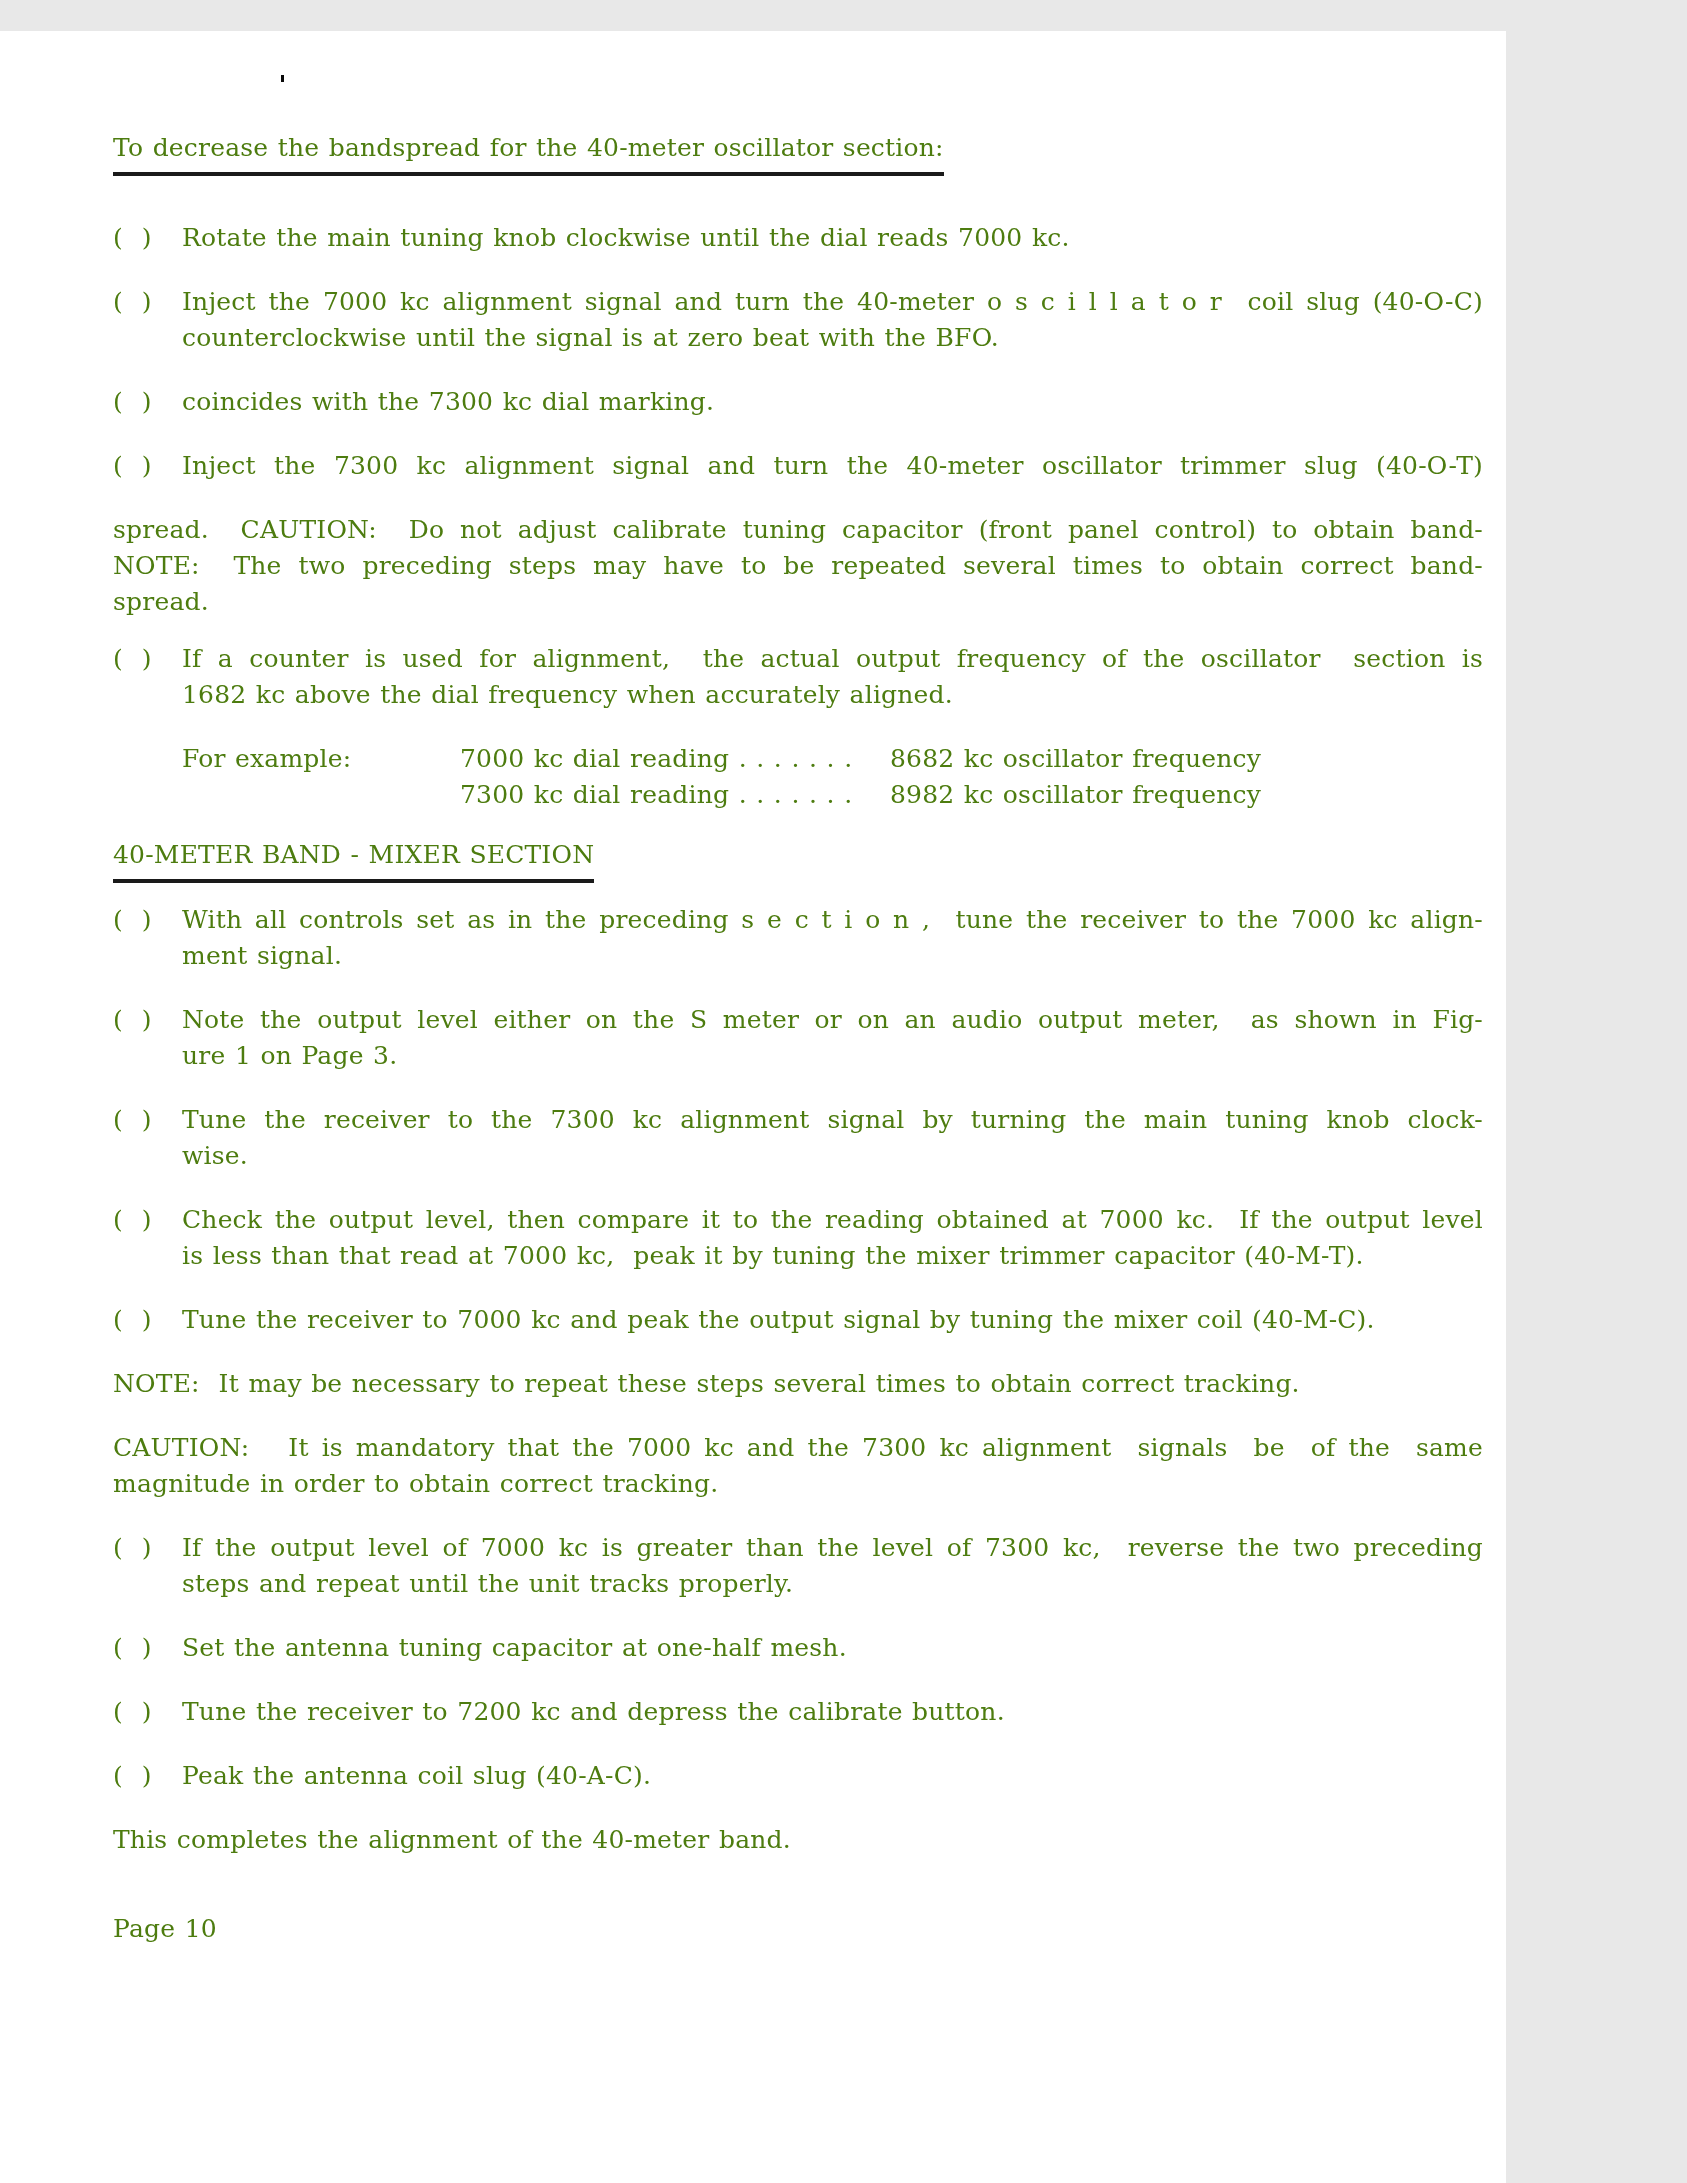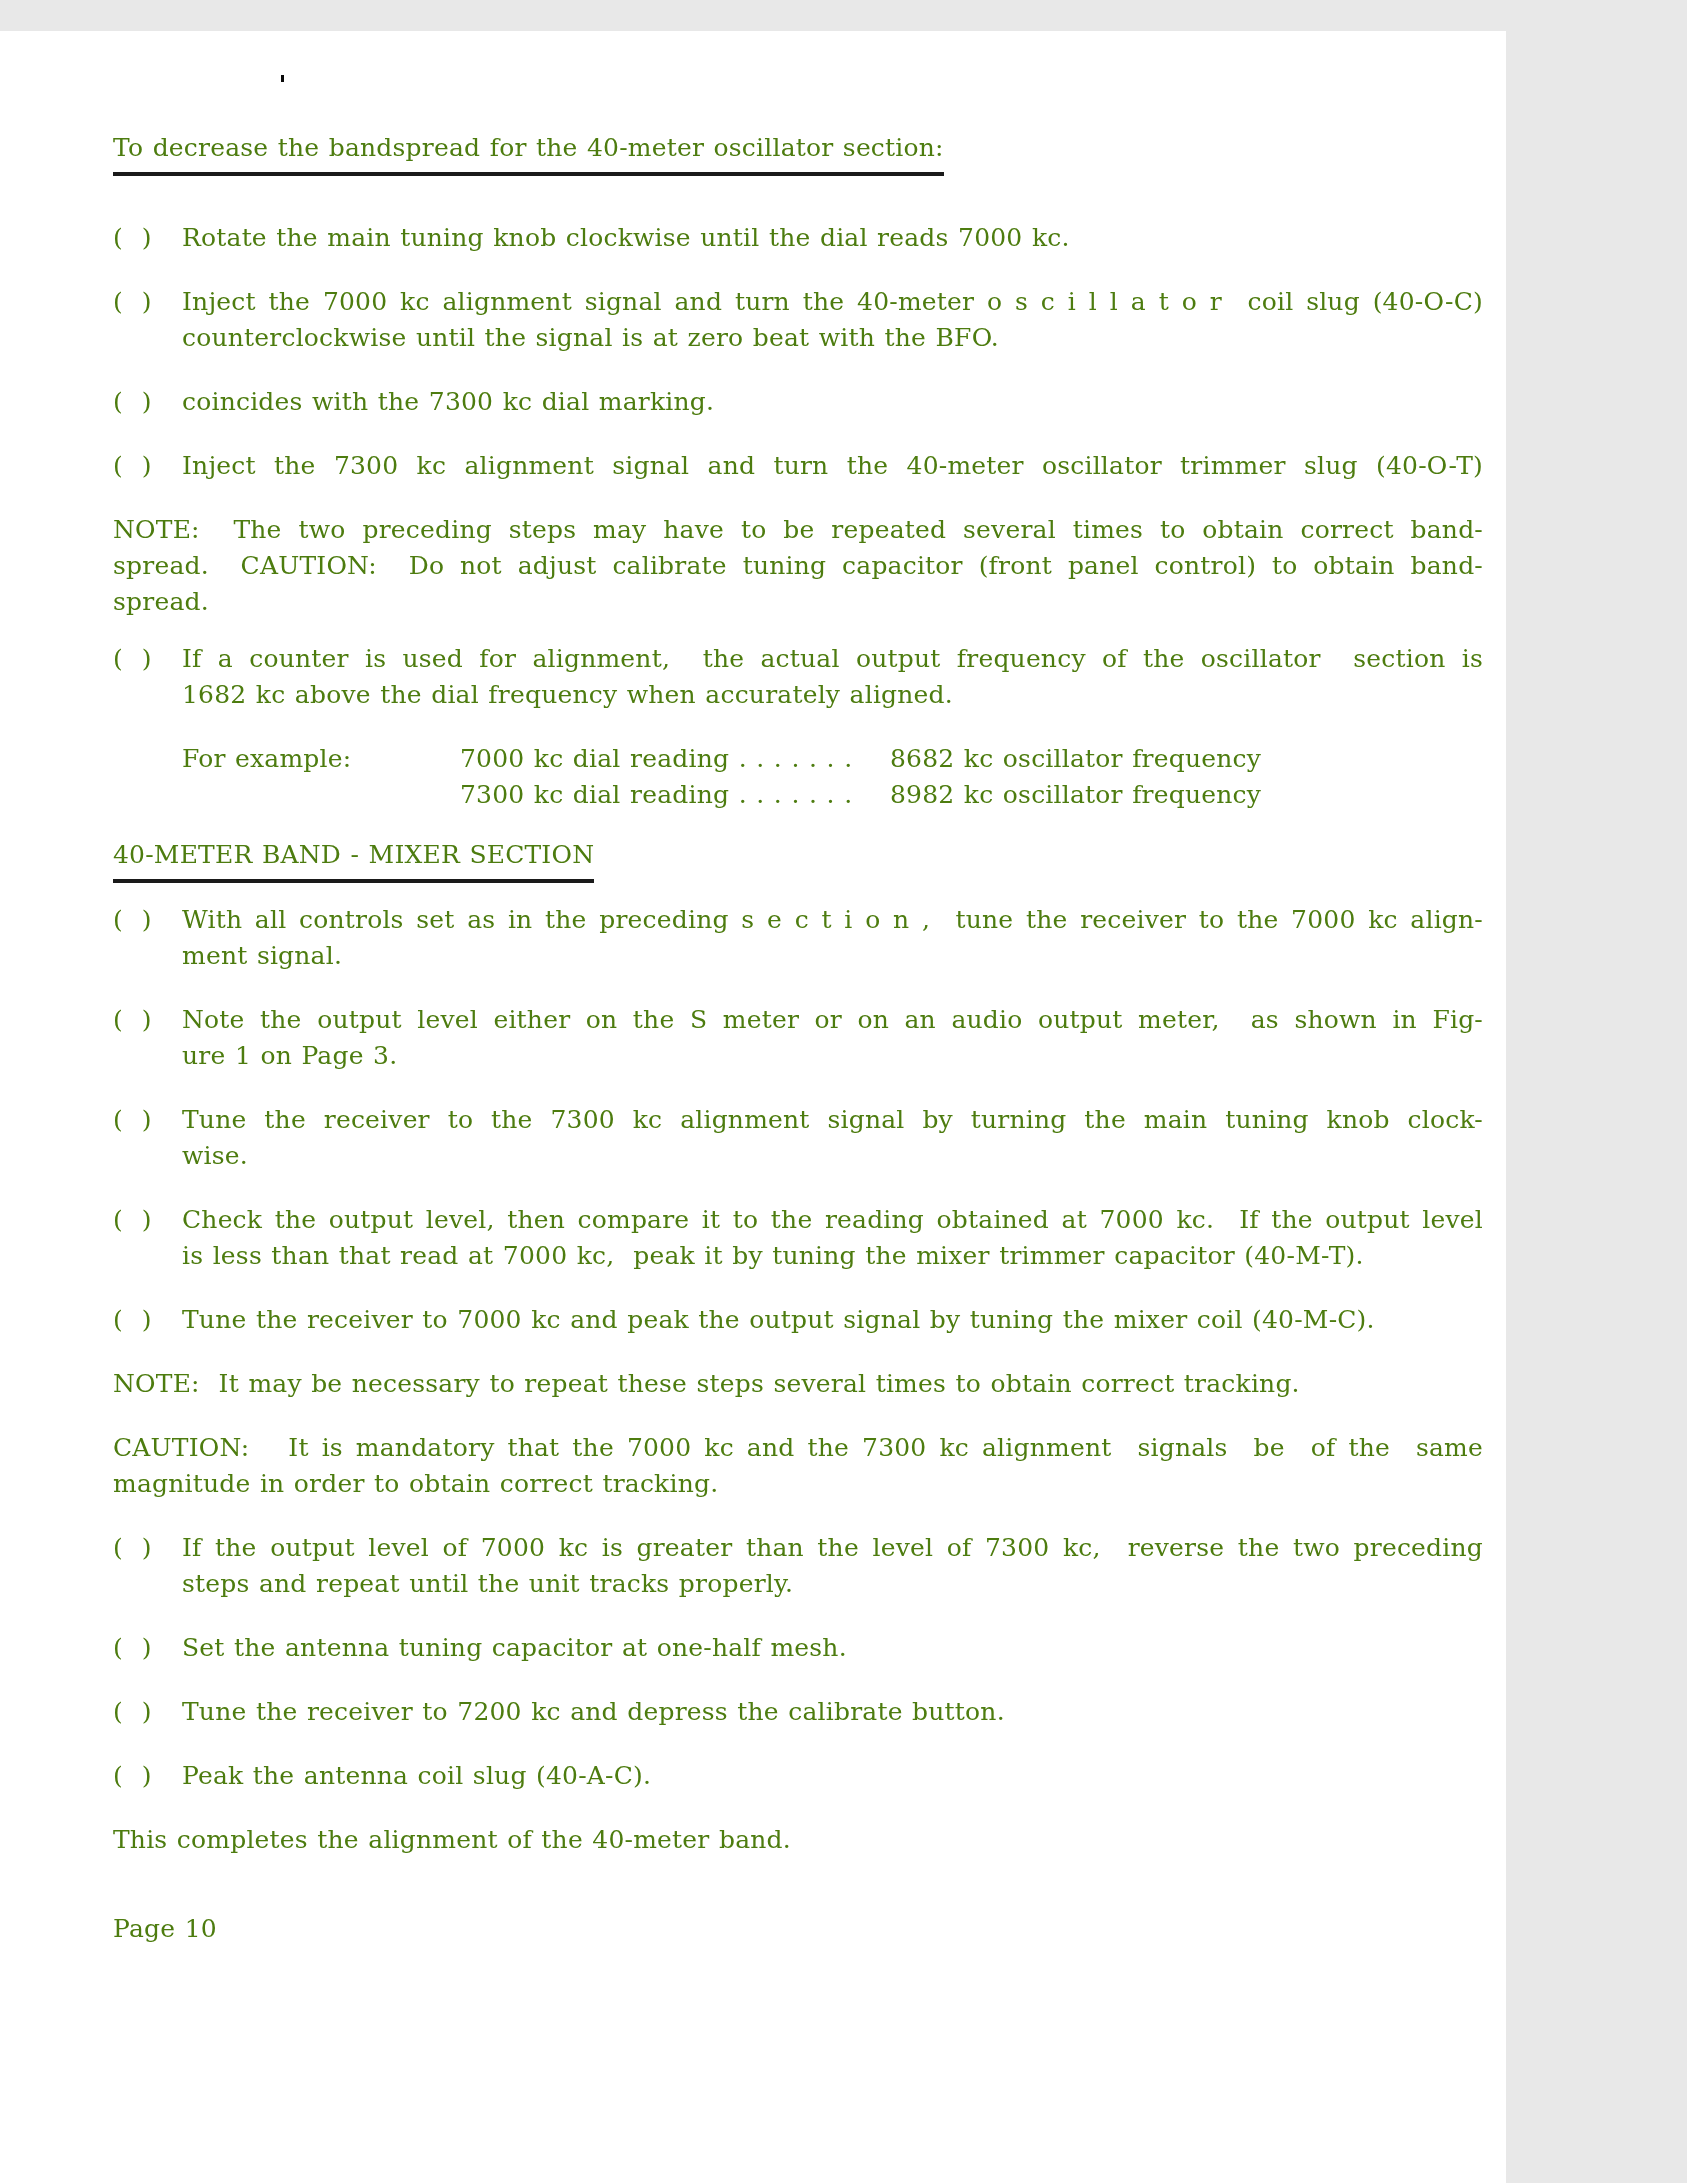--- a/index.html
+++ b/index.html
@@ -71,22 +71,22 @@
             <div class="line nat">coincides with the 7300 kc dial marking.</div>
           </div>
         </div>
         <div class="block blk-4 t-check check">
           <span class="marker">( )</span>
           <div class="lines">
             <div class="line just">Inject the 7300 kc alignment signal and turn the 40-meter oscillator trimmer slug (40-O-T)</div>
           </div>
         </div>
         <div class="block blk-5 t-para">
+          <div class="line just">spread.  CAUTION:  Do not adjust calibrate tuning capacitor (front panel control) to obtain band-</div>
           <div class="line just">NOTE:  The two preceding steps may have to be repeated several times to obtain correct band-</div>
-          <div class="line just">spread.  CAUTION:  Do not adjust calibrate tuning capacitor (front panel control) to obtain band-</div>
           <div class="line nat">spread.</div>
         </div>
         <div class="block blk-6 t-check check">
           <span class="marker">( )</span>
           <div class="lines">
             <div class="line just">If a counter is used for alignment,  the actual output frequency of the oscillator  section is</div>
             <div class="line nat">1682 kc above the dial frequency when accurately aligned.</div>
           </div>
         </div>
         <div class="block blk-7 t-example">

